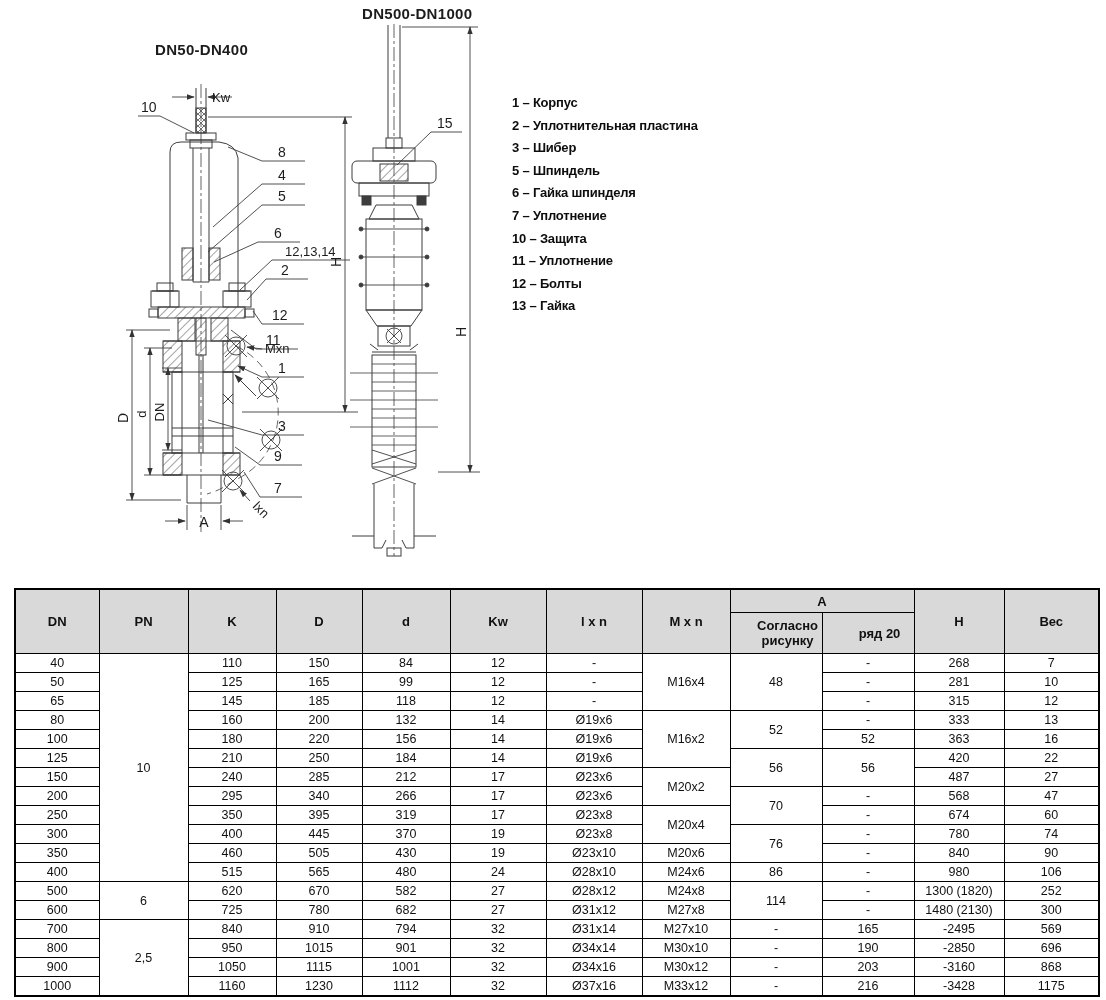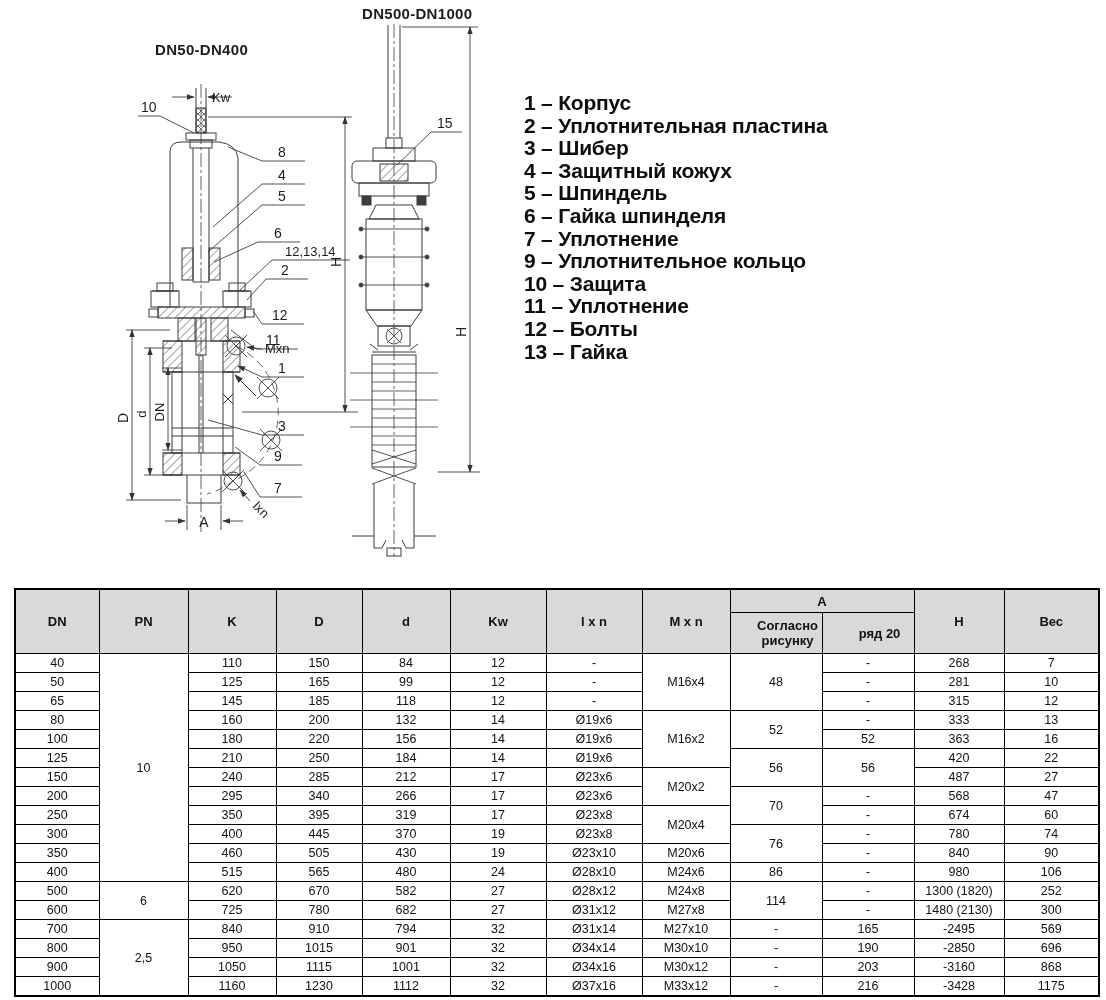--- a/index.html
+++ b/index.html
@@ -4,21 +4,21 @@
 <style>
   html,body{margin:0;padding:0;background:#ffffff;}
   body{width:1106px;height:1000px;position:relative;font-family:"Liberation Sans",sans-serif;color:#111;}
   .stage{position:absolute;inset:0;background:#fff;}
   svg.drawing{position:absolute;left:0;top:0;}
   svg text{font-family:"Liberation Sans",sans-serif;fill:#1c1c1c;}
   .dwg-title{font-weight:bold;font-size:15px;letter-spacing:.3px;}
   .lbl{font-size:14px;}
   .lbl-sm{font-size:13px;}
   .parts{position:absolute;left:512px;top:92px;width:330px;}
-  .part-line{font-size:21px;font-weight:bold;line-height:22.6px;letter-spacing:-0.2px;color:#0d0d0d;white-space:nowrap;margin-left:12px;}
+  .part-line{font-size:13px;font-weight:bold;line-height:22.6px;letter-spacing:-0.2px;color:#0d0d0d;white-space:nowrap;}
   table.spec{position:absolute;left:14px;top:588px;width:1084px;border-collapse:collapse;table-layout:fixed;border:2px solid #000;}
   table.spec th{background:#d9d9d9;border:1px solid #000;font-size:13px;font-weight:bold;text-align:center;vertical-align:middle;padding:0 2px;}
   table.spec td{border:1px solid #000;font-size:12.5px;text-align:center;vertical-align:middle;padding:0;height:18px;background:#fff;}
   table.spec thead tr.h1 th{height:22px;}
   table.spec thead tr.h2 th{height:40px;padding-left:25px;}
 </style>
 </head>
 <body>
 
 <div class="stage">
@@ -248,25 +248,23 @@
   </g>
   <text class="dwg-title" x="362" y="19">DN500-DN1000</text>
   <text class="lbl" x="437" y="128">15</text>
   <text class="lbl" transform="rotate(-90 466 332)" x="466" y="332" text-anchor="middle">H</text>
 </svg>
 
 <div class="parts" id="parts-list">
       <div class="part-line">1 – Корпус</div>
       <div class="part-line">2 – Уплотнительная пластина</div>
       <div class="part-line">3 – Шибер</div>
-      <div class="part-line">4 – Защитный кожух</div>
       <div class="part-line">5 – Шпиндель</div>
       <div class="part-line">6 – Гайка шпинделя</div>
       <div class="part-line">7 – Уплотнение</div>
-      <div class="part-line">9 – Уплотнительное кольцо</div>
       <div class="part-line">10 – Защита</div>
       <div class="part-line">11 – Уплотнение</div>
       <div class="part-line">12 – Болты</div>
       <div class="part-line">13 – Гайка</div>
     </div>
 
 <table class="spec">
   <colgroup>
     <col style="width:84px">
         <col style="width:89px">

